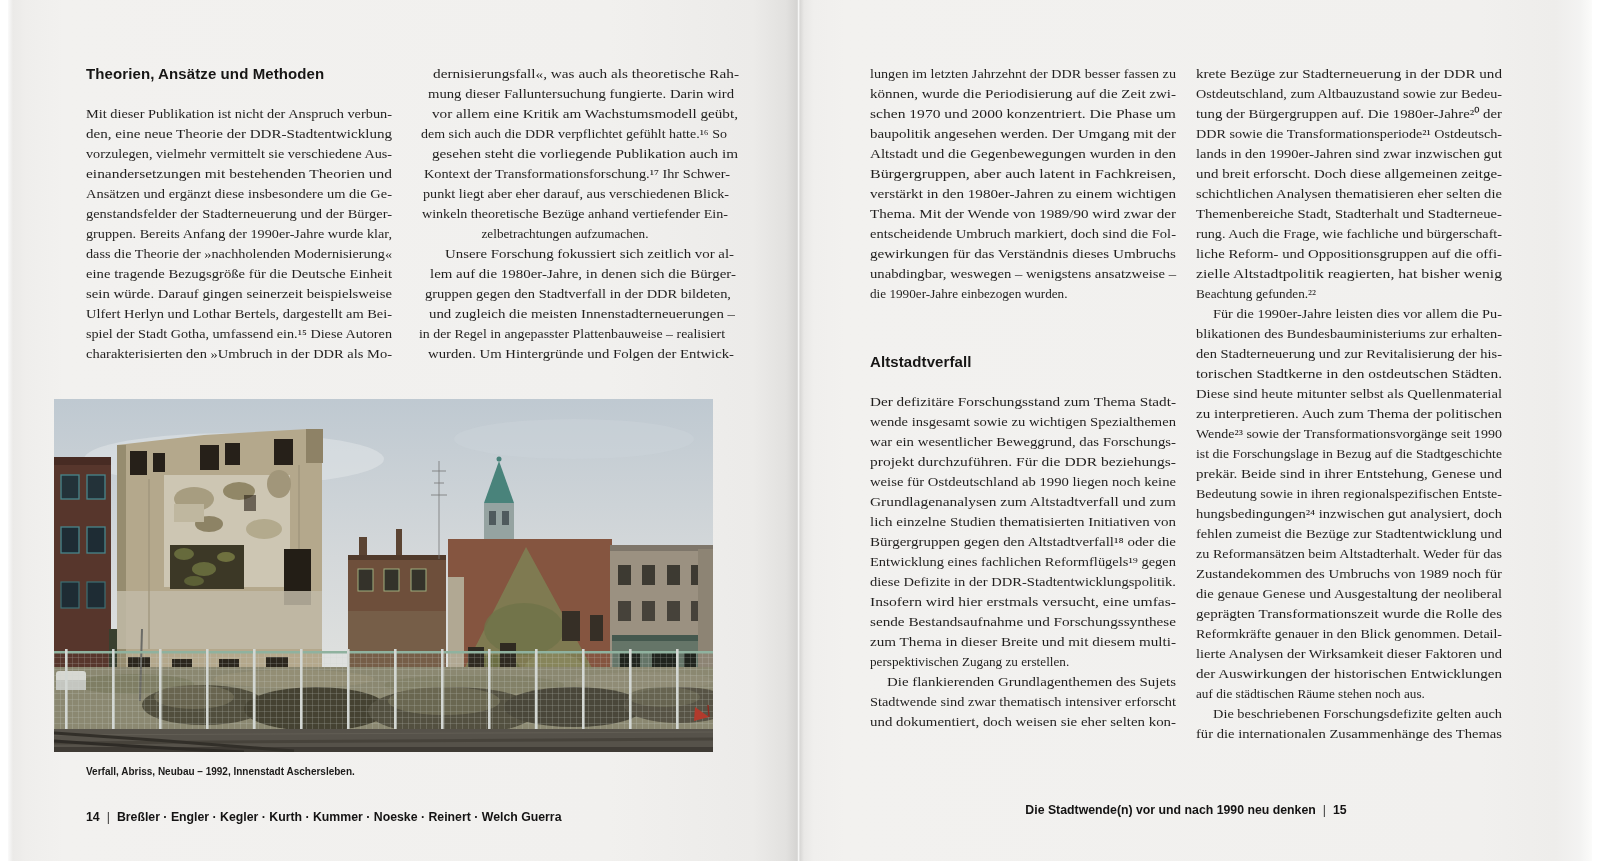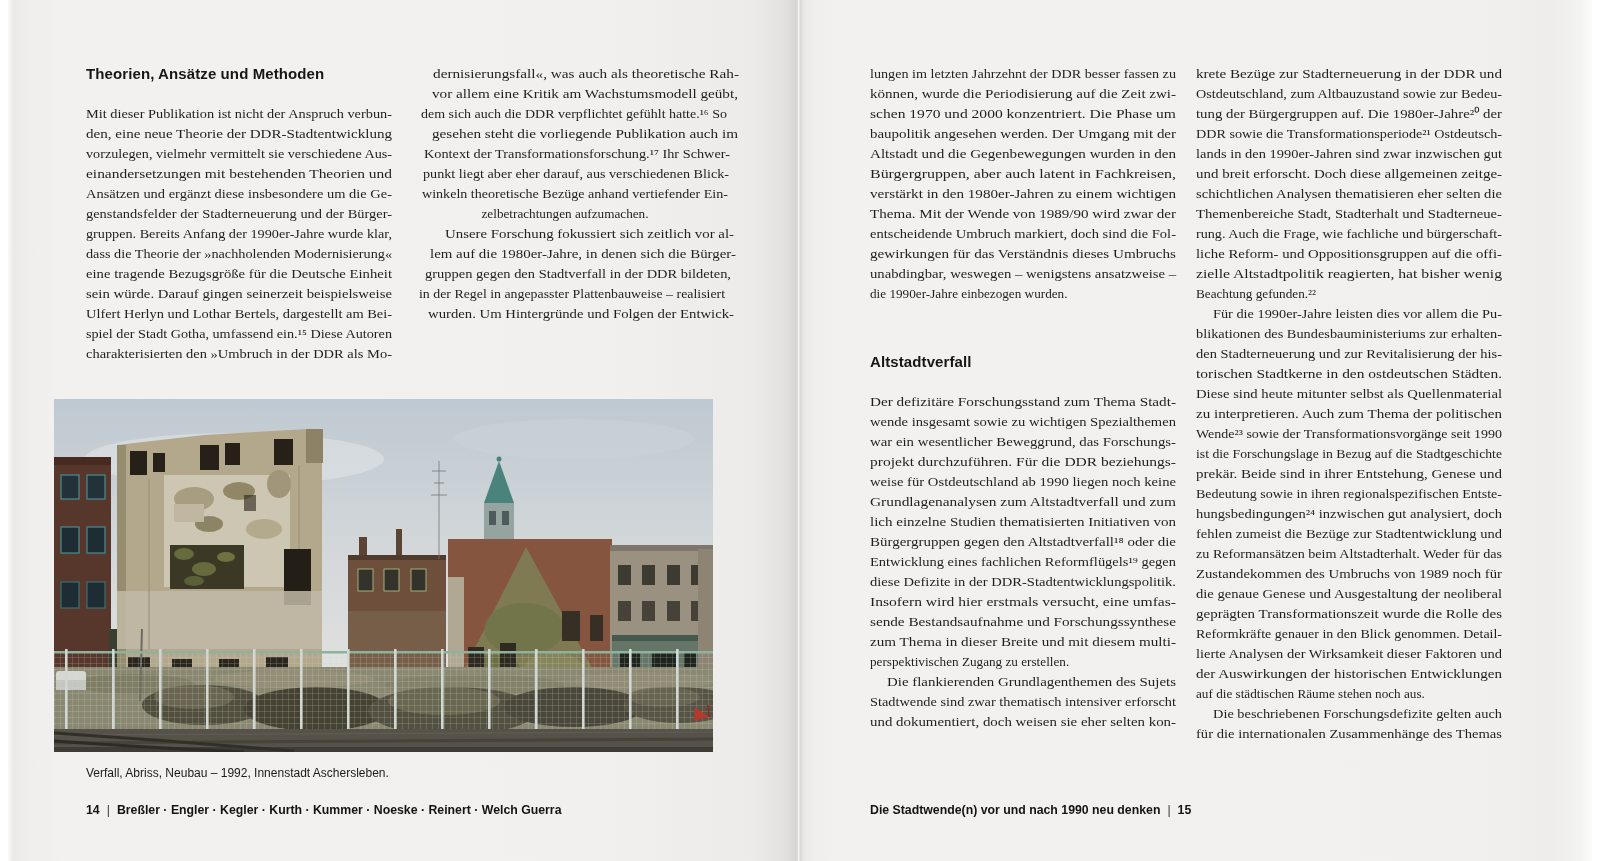--- a/index.html
+++ b/index.html
@@ -23,25 +23,25 @@
   .line{height:20px;white-space:nowrap;overflow:visible;}
   .line.ind{padding-left:17px;}
   .line span{display:inline-block;transform-origin:0 50%;}
   #col-l1{left:78px;top:64px;width:306px;}
   #col-l2{left:404px;top:64px;width:306px;text-align:center;}
   #col-r1{left:70px;top:64px;width:306px;}
   #col-r2{left:396px;top:64px;width:306px;}
   .photo{position:absolute;left:46px;top:399px;width:659px;height:353px;overflow:hidden;}
   .photo svg{display:block;width:100%;height:100%;}
   .caption{position:absolute;left:78px;top:766px;width:640px;
-      font-family:"Liberation Sans",sans-serif;font-weight:400;font-size:12px;color:#1b1a19;}
+      font-family:"Liberation Sans",sans-serif;font-weight:700;font-size:10px;color:#1b1a19;}
   .footer{position:absolute;top:803px;font-family:"Liberation Sans",sans-serif;
       font-weight:700;font-size:12.3px;color:#141313;}
-  .footer-left{left:78px;width:650px;}
-  .footer-right{left:70px;width:632px;text-align:left;}
+  .footer-left{left:78px;width:650px;margin-top:7px;}
+  .footer-right{left:70px;width:632px;text-align:center;}
   .footer .sep{font-weight:400;margin:0 7px;color:#3a3938;}
 </style>
 </head>
 <body>
 
 <div class="spread">
 
   <div class="page left">
     <div class="col" id="col-l1">
         <div class="col-heading">Theorien, Ansätze und Methoden</div>
@@ -57,32 +57,34 @@
           <div class="line"><span style="transform: scaleX(1.1142);">eine tragende Bezugsgröße für die Deutsche Einheit</span></div>
           <div class="line"><span style="transform: scaleX(1.1201);">sein würde. Darauf gingen seinerzeit beispielsweise</span></div>
           <div class="line"><span style="transform: scaleX(1.0918);">Ulfert Herlyn und Lothar Bertels, dargestellt am Bei-</span></div>
           <div class="line"><span style="transform: scaleX(1.0762);">spiel der Stadt Gotha, umfassend ein.¹⁵ Diese Autoren</span></div>
           <div class="line"><span style="transform: scaleX(1.098);">charakterisierten den »Umbruch in der DDR als Mo-</span></div>
         </div>
       </div>
     <div class="col" id="col-l2">
         <div class="para">
           <div class="line"><span style="transform: scaleX(1.1573);">dernisierungsfall«, was auch als theoretische Rah-</span></div>
+          <div class="line"><span style="transform: scaleX(1.1141);">mung dieser Falluntersuchung fungierte. Darin wird</span></div>
           <div class="line"><span style="transform: scaleX(1.1517);">vor allem eine Kritik am Wachstumsmodell geübt,</span></div>
           <div class="line"><span style="transform: scaleX(1.0599);">dem sich auch die DDR verpflichtet gefühlt hatte.¹⁶ So</span></div>
           <div class="line"><span style="transform: scaleX(1.154);">gesehen steht die vorliegende Publikation auch im</span></div>
           <div class="line"><span style="transform: scaleX(1.0827);">Kontext der Transformationsforschung.¹⁷ Ihr Schwer-</span></div>
           <div class="line"><span style="transform: scaleX(1.0741);">punkt liegt aber eher darauf, aus verschiedenen Blick-</span></div>
           <div class="line"><span style="transform: scaleX(1.0672);">winkeln theoretische Bezüge anhand vertiefender Ein-</span></div>
           <div class="line last"><span>zelbetrachtungen aufzumachen.</span></div>
         </div>
         <div class="para">
           <div class="line ind"><span style="transform: scaleX(1.1273);">Unsere Forschung fokussiert sich zeitlich vor al-</span></div>
           <div class="line"><span style="transform: scaleX(1.1309);">lem auf die 1980er-Jahre, in denen sich die Bürger-</span></div>
           <div class="line"><span style="transform: scaleX(1.0965);">gruppen gegen den Stadtverfall in der DDR bildeten,</span></div>
+          <div class="line"><span style="transform: scaleX(1.1277);">und zugleich die meisten Innenstadterneuerungen –</span></div>
           <div class="line"><span style="transform: scaleX(1.0511);">in der Regel in angepasster Plattenbauweise – realisiert</span></div>
           <div class="line"><span style="transform: scaleX(1.1165);">wurden. Um Hintergründe und Folgen der Entwick-</span></div>
         </div>
       </div>
 
     <div class="photo" aria-label="Verfallene Altbauten und Abrissbrachen hinter einem Bauzaun, Kirchturm im Hintergrund">
       <svg viewBox="0 0 659 353" preserveAspectRatio="none">
         <defs>
           <linearGradient id="sky" x1="0" y1="0" x2="0" y2="1">
             <stop offset="0" stop-color="#bfc9d1"></stop>

